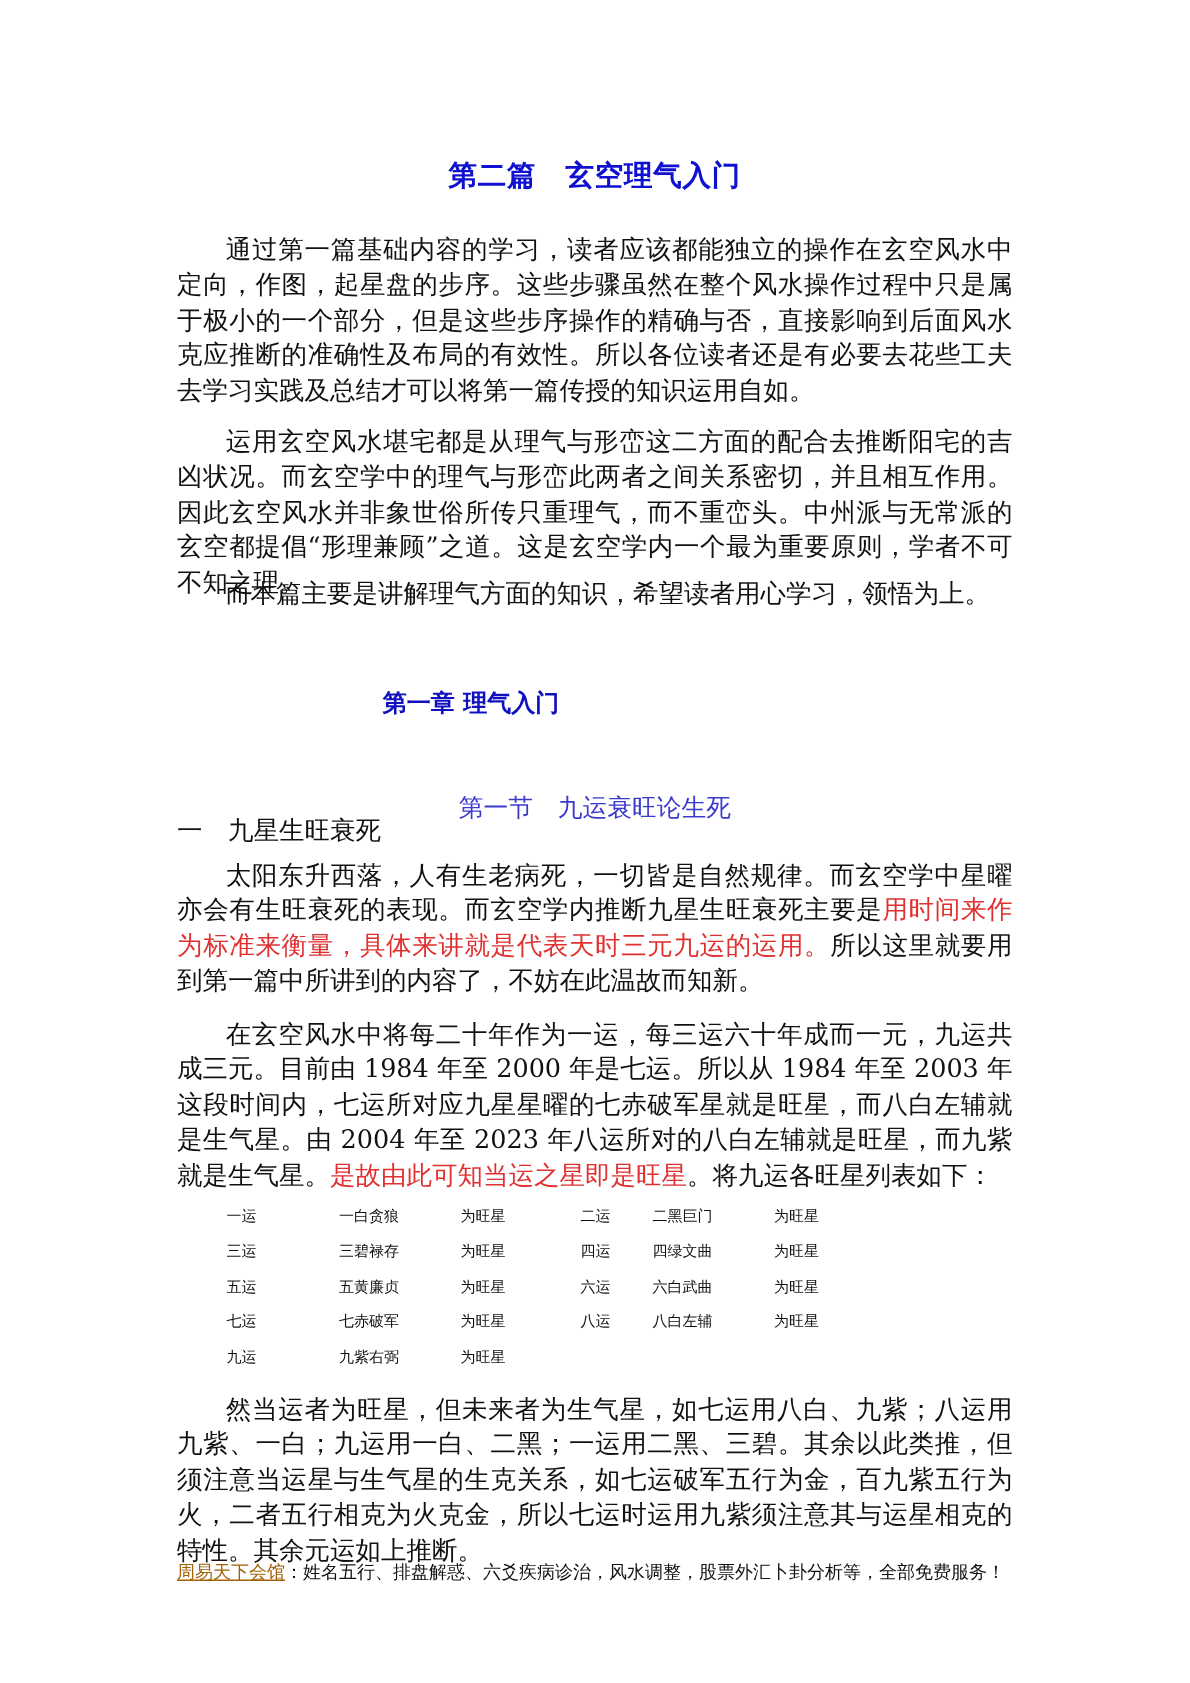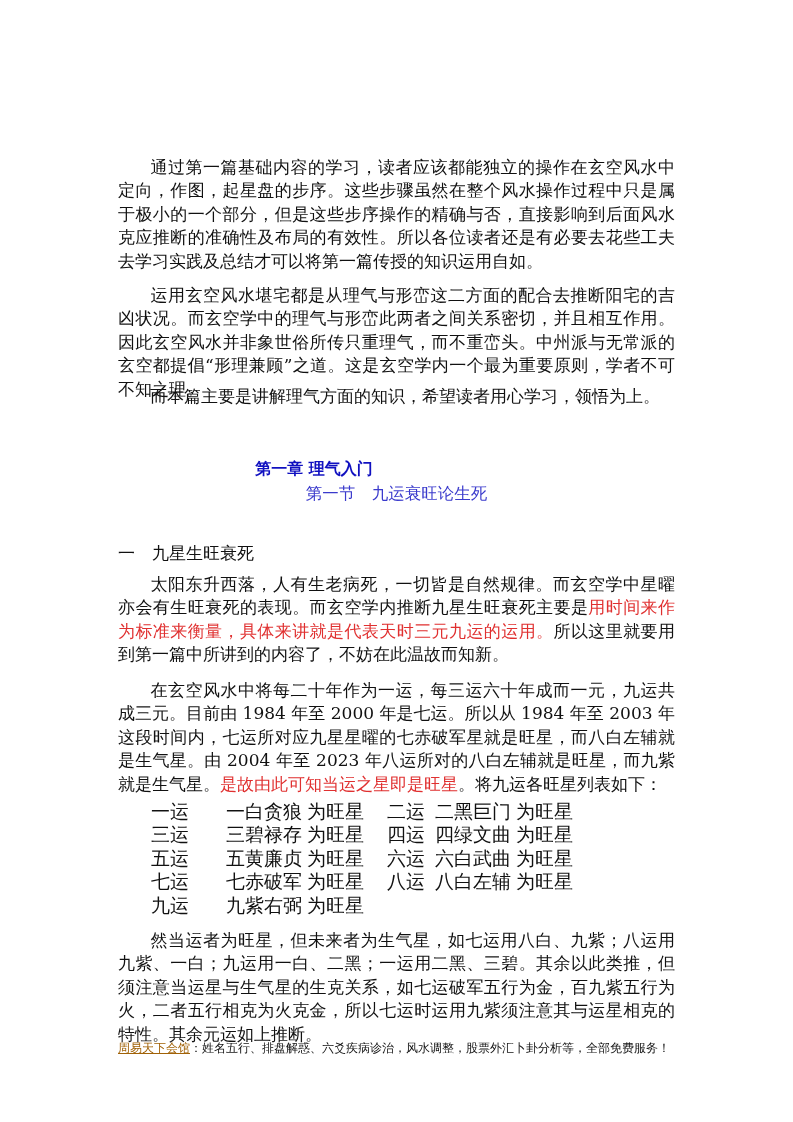--- a/index.html
+++ b/index.html
@@ -11,40 +11,41 @@
       font-size: 19px; color: #1010d0; letter-spacing: 0.5px; white-space: pre; }
     .para { position: absolute; left: 118px; width: 557px; font-size: 17px;
       line-height: 23.4px; text-align: justify; }
     .para .ind { display: inline-block; width: 32px; }
     .p1 { top: 156px; }
     .p2 { top: 284px; }
     .p3 { top: 385px; }
     .chapter { position: absolute; top: 459px; left: 0; width: 628px; text-align: center;
       font-family: "DejaVu Sans", "Liberation Sans", sans-serif; font-weight: bold;
       font-size: 16px; color: #1010c0; white-space: pre; }
-    .section { position: absolute; top: 483px; left: 0; width: 793px; text-align: center;
+    .section { position: absolute; top: 528px; left: 0; width: 793px; text-align: center;
       font-size: 16.5px; color: #3a3acc; white-space: pre; }
     .subhead { position: absolute; top: 542px; left: 118px; font-size: 17px; white-space: pre; }
     .p4 { top: 573px; }
     .p5 { top: 679px; }
     .p6 { top: 929px; }
     .red { color: #e03030; }
-    .table { position: absolute; top: 800px; left: 151px; font-size: 19px; line-height: 23.4px; }
+    .table { position: absolute; top: 800px; left: 151px; font-size: 10px; line-height: 23.4px; }
     .trow { display: flex; height: 23.4px; }
     .cell { white-space: pre; }
     .c1 { width: 48px; } .c2 { width: 81px; margin-left: 27px; } .c3 { width: 80px; }
     .c4 { width: 48px; } .c5 { width: 81px; } .c6 { width: 60px; }
     .footer { position: absolute; top: 1040px; left: 118px; font-size: 12px; white-space: pre; }
     .footer a { color: #a16207; text-decoration: underline; }
   </style>
 </head>
 <body>
 
 <div class="page">
 
+  <div class="title">第二篇　玄空理气入门</div>
 
   <div class="para p1"><span class="ind"></span><span>通过第一篇基础内容的学习，读者应该都能独立的操作在玄空风水中定向，作图，起星盘的步序。这些步骤虽然在整个风水操作过程中只是属于极小的一个部分，但是这些步序操作的精确与否，直接影响到后面风水克应推断的准确性及布局的有效性。所以各位读者还是有必要去花些工夫去学习实践及总结才可以将第一篇传授的知识运用自如。</span></div>
 
   <div class="para p3"><span class="ind"></span><span>而本篇主要是讲解理气方面的知识，希望读者用心学习，领悟为上。</span></div>
 
   <div class="para p2"><span class="ind"></span><span>运用玄空风水堪宅都是从理气与形峦这二方面的配合去推断阳宅的吉凶状况。而玄空学中的理气与形峦此两者之间关系密切，并且相互作用。因此玄空风水并非象世俗所传只重理气，而不重峦头。中州派与无常派的玄空都提倡“形理兼顾”之道。这是玄空学内一个最为重要原则，学者不可不知之理。</span></div>
 
   <div class="chapter">第一章 理气入门</div>
 
   <div class="section">第一节　九运衰旺论生死</div>

